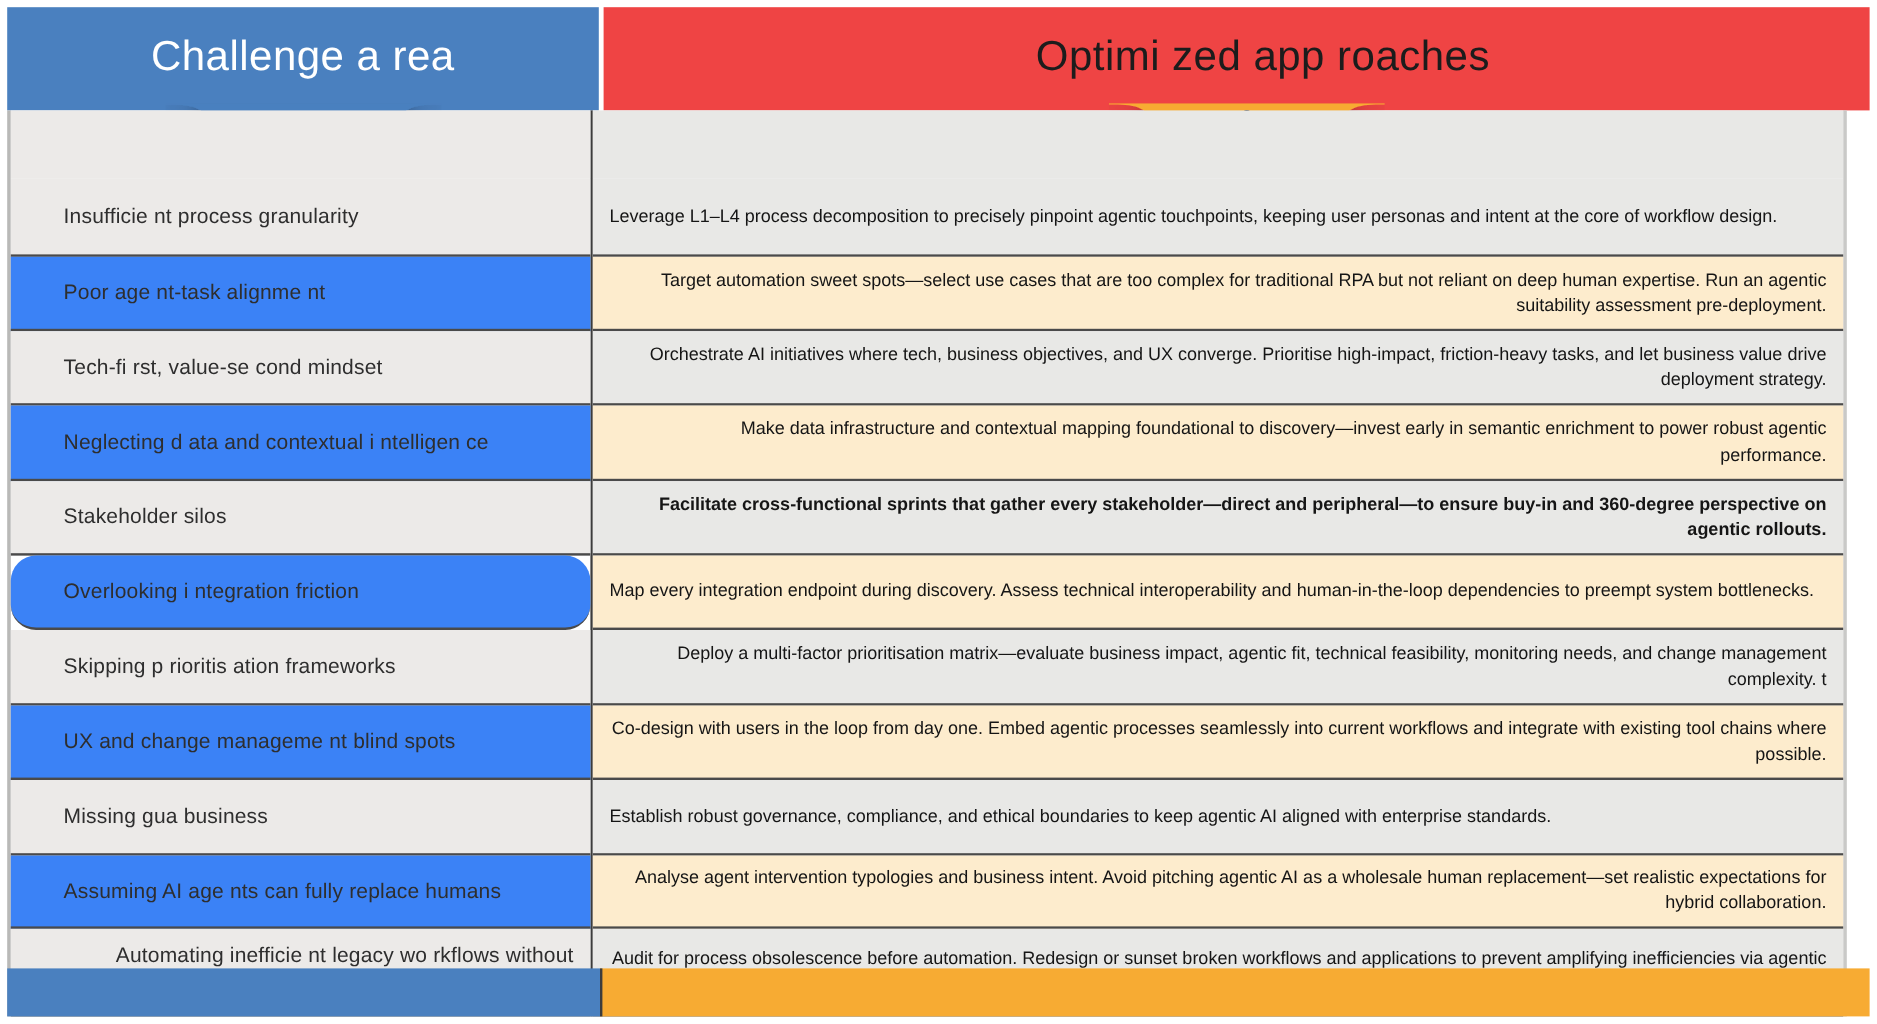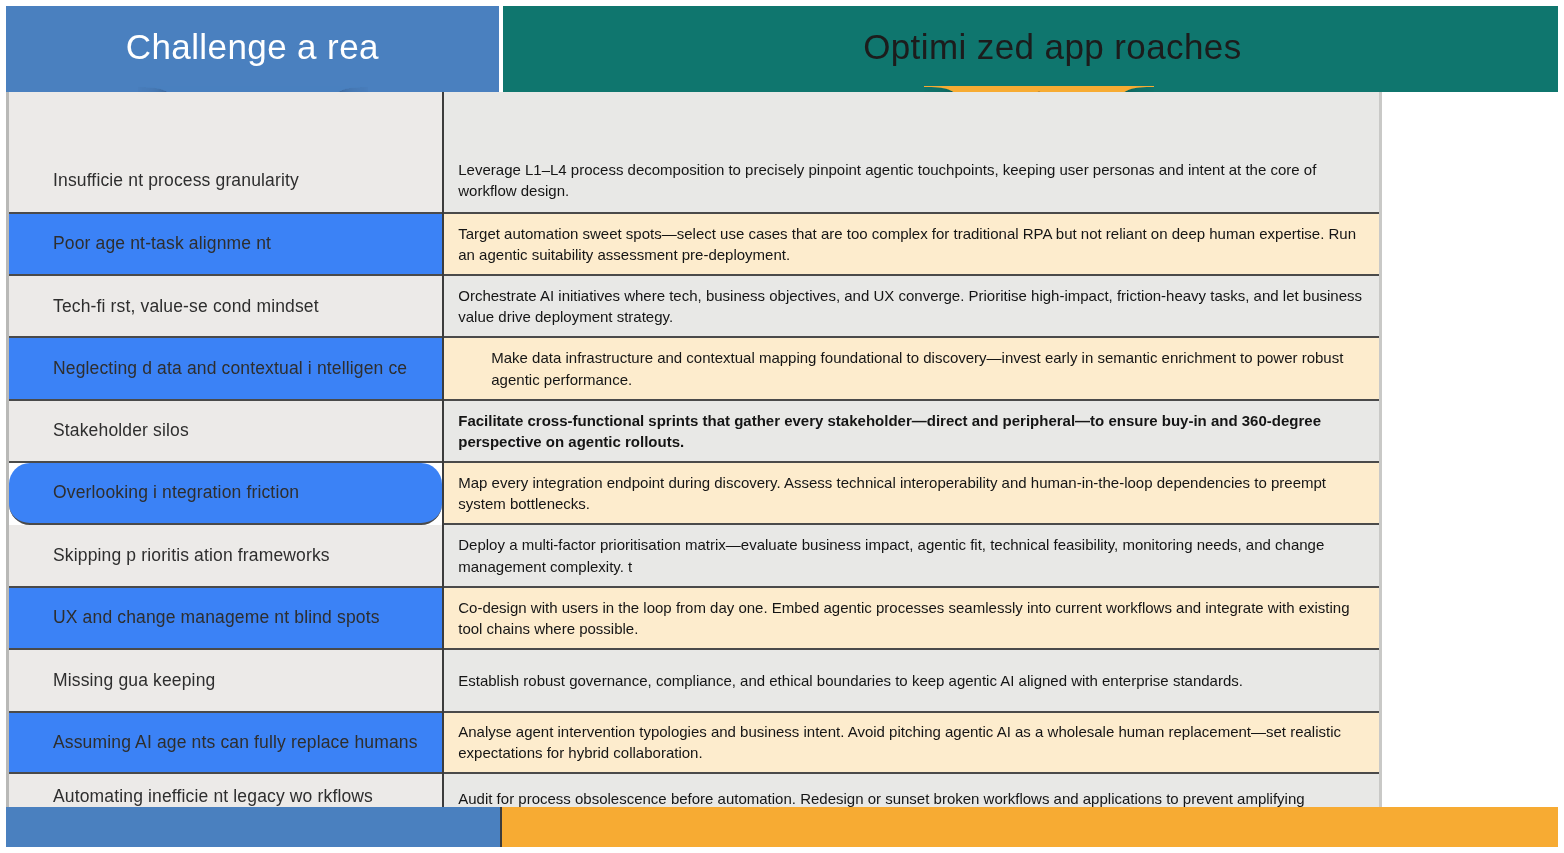--- a/index.html
+++ b/index.html
@@ -31,21 +31,21 @@
     align-items:center;
     justify-content:center;
     box-sizing:border-box;
   }
   .hdr-left{
     width:494px;
     background:#4a80bf;
   }
   .hdr-right{
     width:1058px;
-    background:#0f766e;
+    background:#ef4444;
     margin-left:4px;
     padding-left:44px;
   }
   .hdr-title{
     font-size:35px;
     font-weight:400;
     letter-spacing:.4px;
     white-space:nowrap;
     position:relative;
     top:-2px;
@@ -72,22 +72,23 @@
     height:54px;
   }
   .drop-icon-left{ left:226px; }
   .drop-icon-right{ left:1012px; }
 
   
   .table-wrap{
     position:absolute;
     top:92px;
     left:6px;
-    width:1376px;
+    width:1533px;
     height:755px;
+    text-align:right;
   }
   .grid{
     position:absolute;
     inset:0;
     display:flex;
   }
   .col{
     position:relative;
     box-sizing:border-box;
   }
@@ -277,21 +278,21 @@
             <div class="cell even" style="flex: 1 1 58px; border-radius: 21px;">
               <span>Overlooking i ntegration friction</span>
             </div>
             <div class="cell odd" style="flex: 1 1 58px;">
               <span>Skipping p rioritis ation frameworks</span>
             </div>
             <div class="cell even" style="flex: 1 1 57px;">
               <span>UX and change manageme nt blind spots</span>
             </div>
             <div class="cell odd" style="flex: 1 1 58px;">
-              <span>Missing gua keeping</span>
+              <span>Missing gua business</span>
             </div>
             <div class="cell even" style="flex: 1 1 57px;">
               <span>Assuming AI age nts can fully replace humans</span>
             </div>
             <div class="cell odd" style="flex: 1 1 68px;">
               <span>Automating inefficie nt legacy wo rkflows without reenginee ring</span>
             </div>
           </div>
       </div>
 

